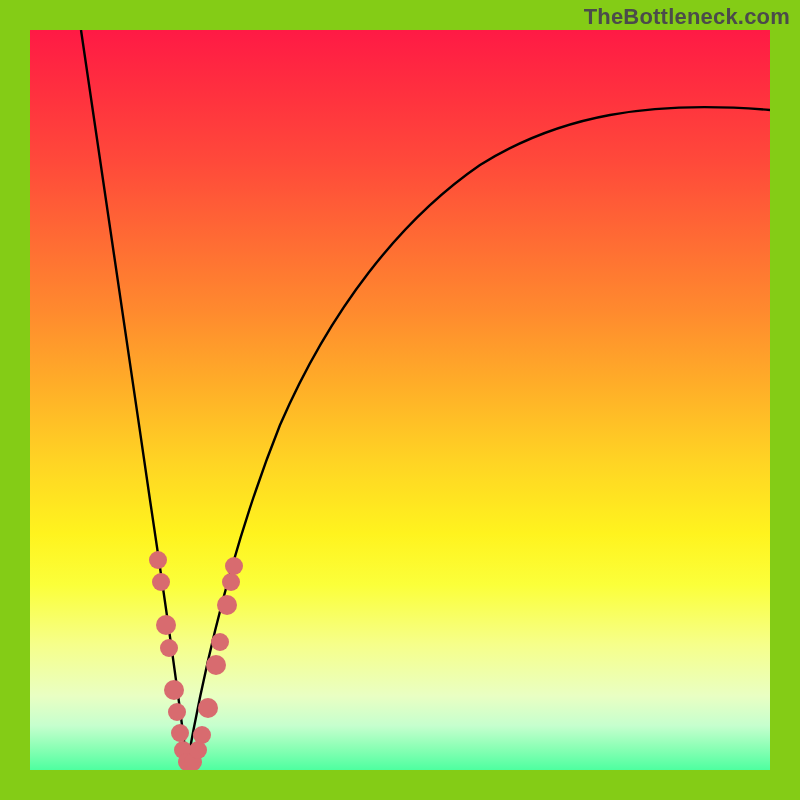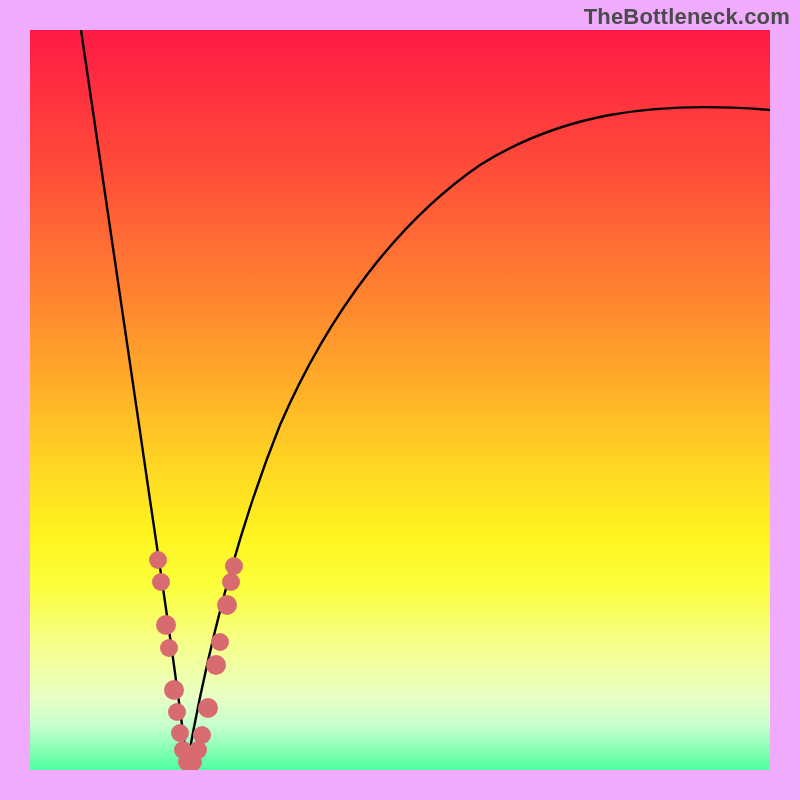--- a/index.html
+++ b/index.html
@@ -7,21 +7,21 @@
     padding: 0;
     width: 800px;
     height: 800px;
     overflow: hidden;
     background: #000;
     font-family: Arial, Helvetica, sans-serif;
   }
   .frame {
     position: absolute;
     inset: 0;
-    background: #f0abfc;
+    background: #84cc16;
   }
   .plot-area {
     position: absolute;
     left: 30px;
     top: 30px;
     width: 740px;
     height: 740px;
     overflow: hidden;
   }
   .gradient-bg {

